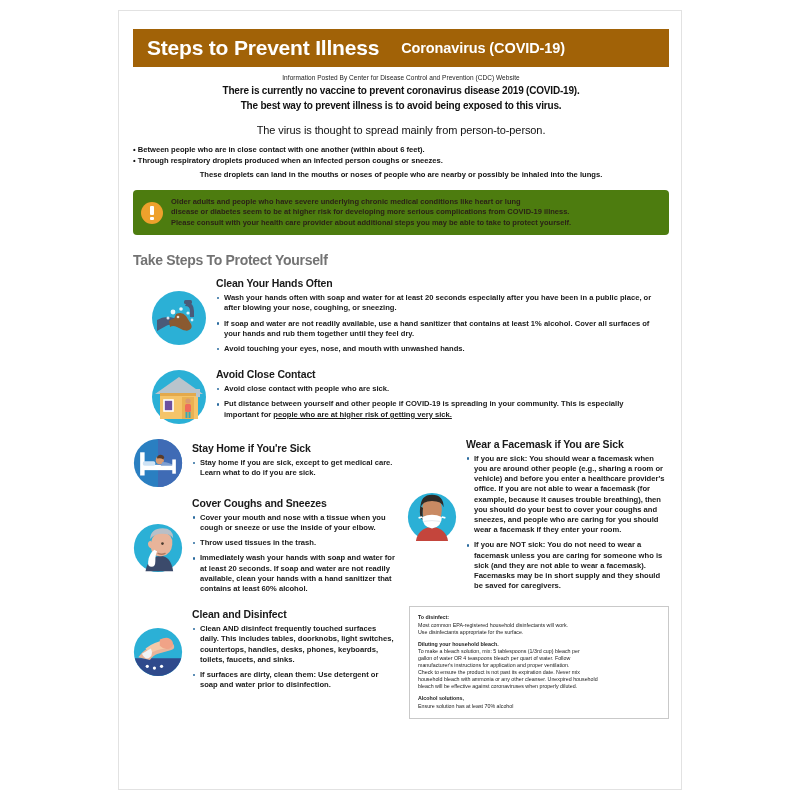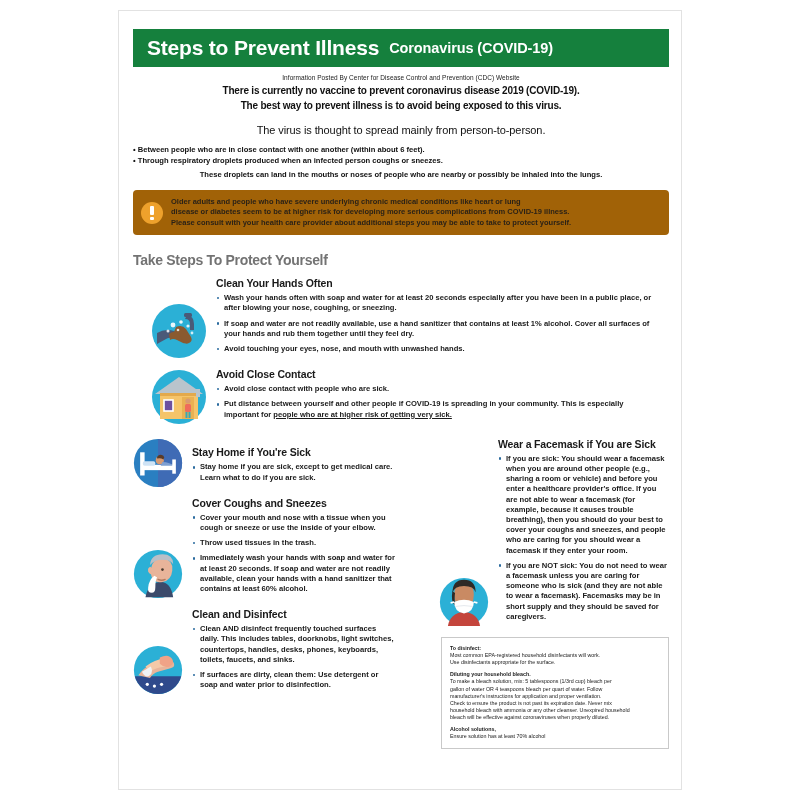--- a/index.html
+++ b/index.html
@@ -27,38 +27,38 @@
     position: absolute;
     left: 14px;
     top: 18px;
     width: 536px;
     height: 700px;
     box-sizing: border-box;
   }
 
   
   .banner {
-    background: #15803d;
+    background: #a16207;
     height: 38px;
     display: flex;
     align-items: center;
     padding: 0 14px;
     box-sizing: border-box;
   }
   .banner-title {
     color: #ffffff;
     font-size: 21px;
     font-weight: bold;
     letter-spacing: -0.2px;
   }
   .banner-sub {
     color: #ffffff;
     font-size: 14.5px;
     font-weight: bold;
-    margin-left: 10px;
+    margin-left: 22px;
     letter-spacing: -0.1px;
   }
 
   
   .source-line {
     text-align: center;
     font-size: 6.5px;
     color: #1a1a1a;
     margin-top: 7px;
     letter-spacing: 0.05px;
@@ -91,21 +91,21 @@
     text-align: center;
     font-size: 7.6px;
     font-weight: bold;
     color: #111111;
     margin-top: 4px;
   }
 
   
   .callout {
     margin-top: 11px;
-    background: #a16207;
+    background: #4d7c0f;
     border-radius: 4px;
     display: flex;
     align-items: center;
     padding: 7px 10px 7px 8px;
     box-sizing: border-box;
     min-height: 42px;
   }
   .callout-icon {
     width: 22px;
     height: 22px;
@@ -149,21 +149,21 @@
     font-size: 14px;
     font-weight: bold;
     letter-spacing: -0.3px;
   }
   #sec-yourself-title { margin-top: 17px; }
   #sec-others-title { margin-top: 18px; }
 
   
   .block {
     display: flex;
-    align-items: flex-end;
+    align-items: center;
     margin-top: 9px;
   }
   .block-icon {
     flex: 0 0 auto;
     margin-right: 9px;
   }
   .block-body { flex: 1 1 auto; }
   .block-head {
     font-size: 10.5px;
     font-weight: bold;
@@ -198,21 +198,20 @@
   .uline { text-decoration: underline; }
 
   
   #sec-yourself .block { padding-left: 18px; }
   #sec-yourself .block-body { padding-right: 10px; }
 
   
   .cols {
     display: flex;
     margin-top: 4px;
-    gap: 32px;
   }
   .col-left { width: 262px; flex: 0 0 262px; }
   .col-right { flex: 1 1 auto; padding-left: 12px; }
   .col-right .block { margin-top: 9px; }
 
   
   .disinfect-box {
     margin-top: 10px;
     margin-left: 2px;
     border: 1px solid #c9c9c9;

